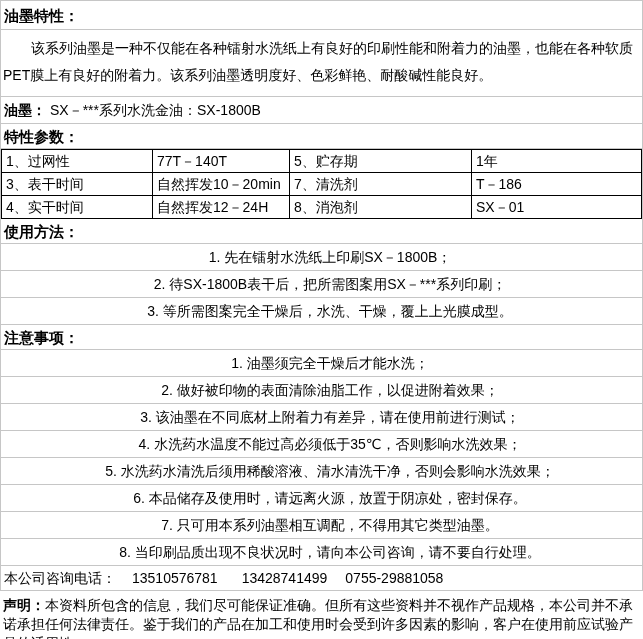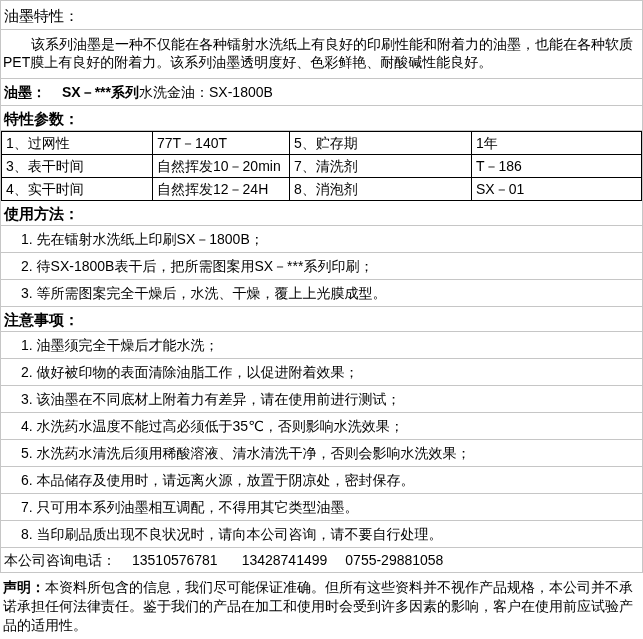--- a/index.html
+++ b/index.html
@@ -20,44 +20,44 @@
     border-right: 1px solid #c6c6c6;
   }
   .sect {
     border-bottom: 1px solid #c6c6c6;
     padding: 4px 3px 3px 3px;
     line-height: 17px;
     white-space: nowrap;
   }
   .sect.wrap { white-space: normal; }
   .bold-row, .bold-label { font-weight: bold; }
-  .title-row { font-size: 15px; font-weight: normal; padding: 6px 3px 5px 3px; }
-  .desc-row { padding: 5px 2px 7px 2px; line-height: 18px; }
+  .title-row { font-size: 15px; font-weight: bold; padding: 6px 3px 5px 3px; }
+  .desc-row { padding: 5px 2px 7px 2px; line-height: 27px; }
   .ink-row { padding: 5px 3px 4px 3px; }
-  .ink-series { margin-left: 16px; font-weight: bold; }
+  .ink-series { margin-left: 4px; }
   .washing-gold { }
   .head-row { font-size: 15px; padding: 4px 3px 3px 3px; }
   table.params {
     width: 100%;
     border-collapse: collapse;
     table-layout: fixed;
   }
   table.params td {
     border: 1px solid #000000;
     padding: 2px 4px 1px 4px;
     height: 23px;
     font-size: 14px;
     overflow: hidden;
     white-space: nowrap;
   }
   td.c1 { width: 151px; }
   td.c2 { width: 137px; }
   td.c3 { width: 182px; }
   td.c4 { width: auto;  }
-  .list-row { padding: 5px 3px 4px 20px; }
+  .list-row { padding: 5px 3px 4px 20px; text-align: center; }
   .phone-row { padding: 4px 3px 3px 3px; }
   .phone-num { margin-right: 8px; margin-left: 16px; }
   .phone-num.area { margin-left: 10px; }
   .statement {
     padding: 5px 3px 4px 3px;
     line-height: 19px;
   }
 </style>
 </head>
 <body>

